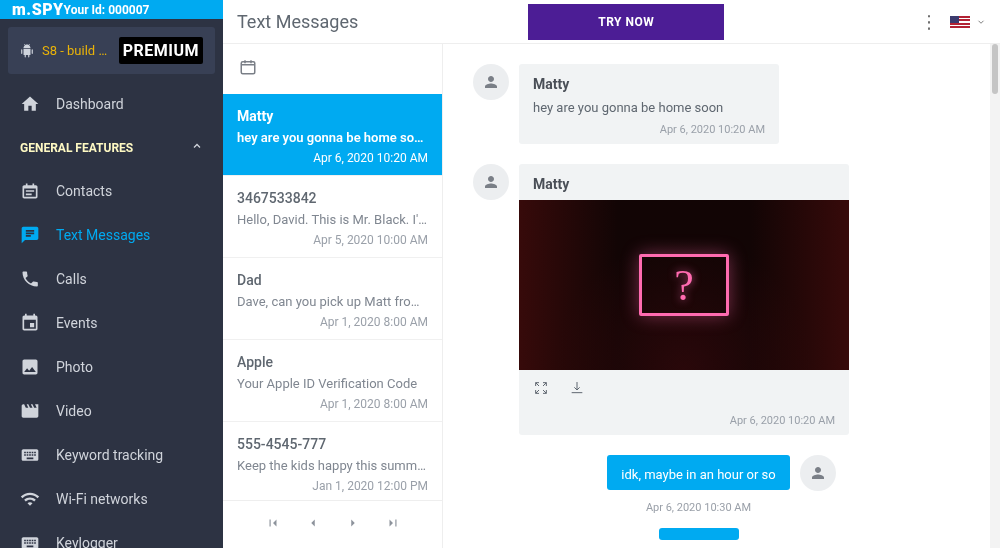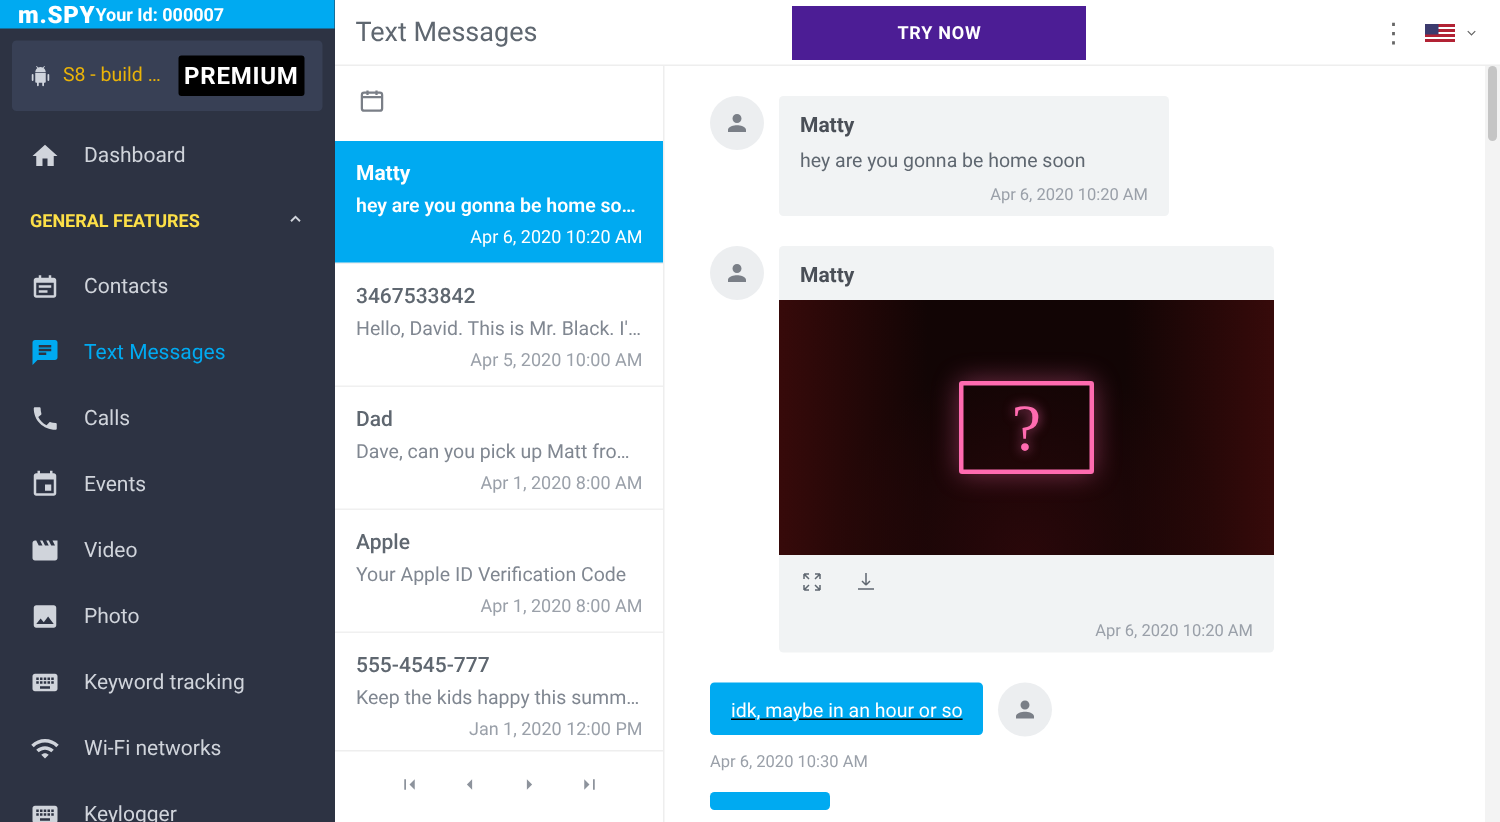--- a/index.html
+++ b/index.html
@@ -9,21 +9,21 @@
   .sidebar-top .logo { font-weight: 900; font-size: 16px; letter-spacing: .5px; }
   .sidebar-top .uid { font-size: 12px; font-weight: 700; }
   .device-row { background: #384055; margin: 8px; border-radius: 3px; padding: 10px 12px; display: flex; align-items: center; font-size: 13px; gap: 8px; }
   .device-row .android { width: 14px; height: 14px; }
   .device-row .device-txt { flex: 1; white-space: nowrap; overflow: hidden; text-overflow: ellipsis; color: #eab308; }
   .premium { background: #000000; color: #fff; font-size: 16px; padding: 4px 4px; border-radius: 2px; font-weight: 700; letter-spacing: .5px;}
   .nav-item { display: flex; align-items: center; gap: 16px; padding: 12px 20px; font-size: 14px; color: #d0d4db; cursor: pointer; }
   .nav-item.active { color: #00aaf1; }
   .nav-item .ico { width: 20px; height: 20px; display:flex; align-items:center; justify-content:center; fill:#d0d4db;}
   .nav-item.active .ico { fill:#00aaf1; }
-  .nav-section { padding: 14px 20px; font-size: 12px; font-weight: 700; color: #fde047; display:flex; justify-content:space-between;}
+  .nav-section { padding: 14px 20px; font-size: 12px; font-weight: 700; color: #fef9c3; display:flex; align-items:center; justify-content:space-between;}
   .main { flex: 1; display: flex; flex-direction: column; background: #fff; min-width:0;}
   .topbar { height: 44px; display:flex; align-items:center; padding: 0 14px; border-bottom:1px solid #eee;}
   .topbar .title { font-size: 18px; color: #5f6770; }
   .trynow { margin-left: 170px; background:#4c1d95; color:#fff; font-weight:700; font-size:12px; letter-spacing:.5px; padding:11px 70px; border:none; cursor:pointer;}
   .topbar-right { margin-left:auto; display:flex; align-items:center; gap:12px;}
   .dots { color:#666; font-size:18px;}
   .flag { display:flex; align-items:center; gap:4px;}
   .content { flex:1; display:flex; overflow:hidden;}
   .threads { width: 220px; border-right:1px solid #eee; display:flex; flex-direction:column; background:#fff;}
   .cal-row { padding:14px 16px; color:#7a7f87;}
@@ -33,36 +33,36 @@
   .thread .tprev { font-size:13px; color:#808791; margin-top:6px; white-space:nowrap; overflow:hidden; text-overflow:ellipsis;}
   .thread .ttime { font-size:12px; color:#9aa0a9; text-align:right; margin-top:6px;}
   .thread.selected { background:#00aaf1; color:#fff;}
   .thread.selected .tname, .thread.selected .tprev, .thread.selected .ttime { color:#fff;}
   .thread.selected .tname { font-weight:700;}
   .thread.selected .tprev { font-weight:600;}
   .pager { display:flex; align-items:center; justify-content:center; gap:26px; padding:14px 0; color:#8d939c; border-top:1px solid #eee;}
   .pager svg{width:14px;height:14px;fill:#8d939c;}
   .conv { flex:1; overflow-y:auto; padding:20px 30px; background:#fff; position:relative;}
   .row { display:flex; margin-bottom:20px; gap:10px; align-items:flex-start;}
-  .row.out { justify-content:flex-start;text-decoration:underline;}
+  .row.out { justify-content:center;}
   .avatar { width:36px; height:36px; border-radius:50%; background:#eceef0; display:flex; align-items:center; justify-content:center; flex:none;}
   .avatar svg{width:18px;height:18px;fill:#7a7f87;}
   .bubble { max-width:330px; border-radius:3px; padding:12px 14px 8px; position:relative;}
   .bubble.in { background:#f1f3f4;}
   .bubble.out { background:#00aaf1; color:#fff;}
   .bubble .bname { font-weight:700; font-size:14px; color:#4a4f57; margin-bottom:8px;}
   .bubble .btext { font-size:13px; color:#5f6770;}
   .bubble.out .btext { color:#fff;}
   .bubble .btime { font-size:11px; color:#9aa0a9; text-align:right; margin-top:8px;}
   .bubble.media { padding:0 0 4px 0; background:#f1f3f4; width:330px;}
   .bubble.media .bname { padding:12px 14px 8px; margin:0;}
   .media-img { height:170px; margin:0; position:relative; overflow:hidden; background:#1a0a0a;}
   .media-actions { display:flex; gap:20px; padding:10px 14px 6px; color:#5f6770;}
   .media-actions svg{width:16px;height:16px;fill:none;stroke:#5f6770;stroke-width:1.5;}
-  .out-time { font-size:11px; color:#9aa0a9; text-align:left; margin:-10px 46px 14px 0;}
+  .out-time { font-size:11px; color:#9aa0a9; text-align:center; margin:-10px 46px 14px 0;}
   .chev-down { width:10px;height:10px;fill:none;stroke:#666;stroke-width:2;margin-left:2px;}
   .thin-scroll { position:absolute; right:0; top:44px; bottom:0; width:10px; background:#f3f3f3;}
   .thin-scroll .thumb{position:absolute; right:2px; top:0; width:6px; height:50px; background:#c5c5c5; border-radius:3px;}
   .qmark-box { position:absolute; left:50%; top:50%; transform:translate(-50%,-50%); width:90px; height:62px; border:3px solid #ff6bb0; border-radius:2px; display:flex; align-items:center; justify-content:center; box-shadow:0 0 18px rgba(255,107,176,.4);}
   .qmark { font-family: Georgia, serif; font-size:44px; color:#ff6bb0; text-shadow:0 0 8px rgba(255,107,176,.7); font-weight:400;}
   .wall { position:absolute; inset:0; background: linear-gradient(90deg, rgba(60,10,10,.85), rgba(10,0,0,.5) 30%, rgba(10,0,0,.5) 70%, rgba(60,10,10,.85)), radial-gradient(ellipse at 50% 100%, rgba(120,20,30,.5), transparent 55%);}
   .usflag { width:20px; height:12px; background: linear-gradient(#b22234 0 14%, #fff 14% 28%, #b22234 28% 42%, #fff 42% 57%, #b22234 57% 71%, #fff 71% 85%, #b22234 85%); position:relative;}
   .usflag::before{content:"";position:absolute;left:0;top:0;width:9px;height:7px;background:#3c3b6e;}
 </style>
 </head>
@@ -129,32 +129,32 @@
         <span class="ico">
           <svg viewBox="0 0 24 24">
             <path d="M17 12h-5v5h5v-5zM16 1v2H8V1H6v2H5c-1.1 0-2 .9-2 2v14c0 1.1.9 2 2 2h14c1.1 0 2-.9 2-2V5c0-1.1-.9-2-2-2h-1V1h-2zm3 18H5V8h14v11z"></path>
           </svg>
         </span>
         <span>Events</span>
       </div>
       <div class="nav-item">
         <span class="ico">
           <svg viewBox="0 0 24 24">
+            <path d="M21 19V5c0-1.1-.9-2-2-2H5c-1.1 0-2 .9-2 2v14c0 1.1.9 2 2 2h14c1.1 0 2-.9 2-2zM8.5 13.5l2.5 3 3.5-4.5 4.5 6H5l3.5-4.5z"></path>
+          </svg>
+        </span>
+        <span>Photo</span>
+      </div>
+      <div class="nav-item">
+        <span class="ico">
+          <svg viewBox="0 0 24 24">
             <path d="M18 4l2 4h-3l-2-4h-2l2 4h-3L10 4H8l2 4H7L5 4H4c-1.1 0-2 .9-2 2v12c0 1.1.9 2 2 2h16c1.1 0 2-.9 2-2V4h-4z"></path>
           </svg>
         </span>
         <span>Video</span>
-      </div>
-      <div class="nav-item">
-        <span class="ico">
-          <svg viewBox="0 0 24 24">
-            <path d="M21 19V5c0-1.1-.9-2-2-2H5c-1.1 0-2 .9-2 2v14c0 1.1.9 2 2 2h14c1.1 0 2-.9 2-2zM8.5 13.5l2.5 3 3.5-4.5 4.5 6H5l3.5-4.5z"></path>
-          </svg>
-        </span>
-        <span>Photo</span>
       </div>
       <div class="nav-item">
         <span class="ico">
           <svg viewBox="0 0 24 24">
             <path d="M20 5H4c-1.1 0-2 .9-2 2v10c0 1.1.9 2 2 2h16c1.1 0 2-.9 2-2V7c0-1.1-.9-2-2-2zm-9 3h2v2h-2V8zm0 3h2v2h-2v-2zM8 8h2v2H8V8zm0 3h2v2H8v-2zm-1 2H5v-2h2v2zm0-3H5V8h2v2zm9 7H8v-2h8v2zm0-4h-2v-2h2v2zm0-3h-2V8h2v2zm3 3h-2v-2h2v2zm0-3h-2V8h2v2z"></path>
           </svg>
         </span>
         <span>Keyword tracking</span>
       </div>
       <div class="nav-item">

